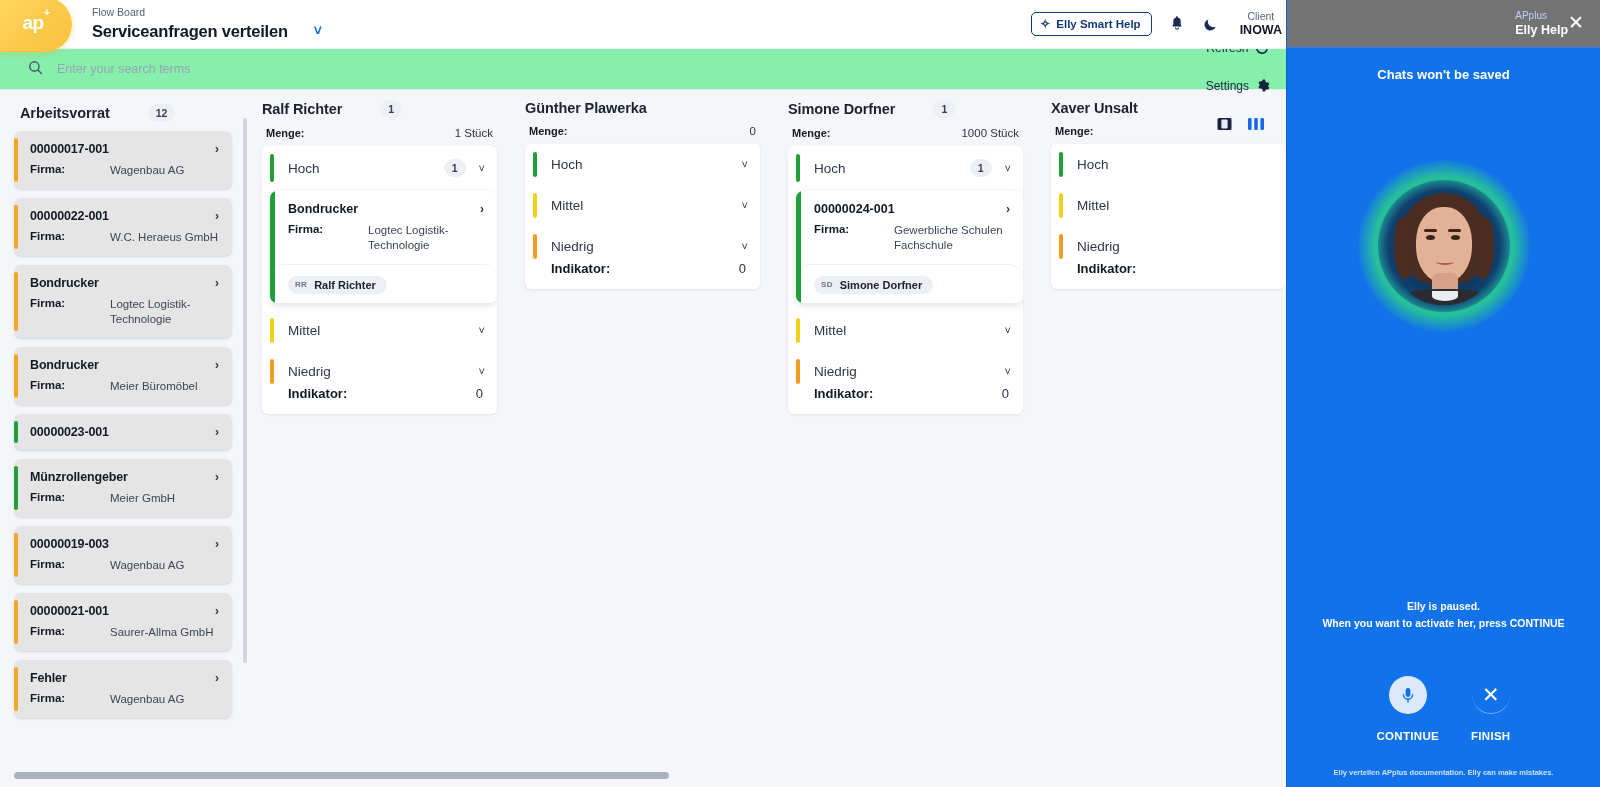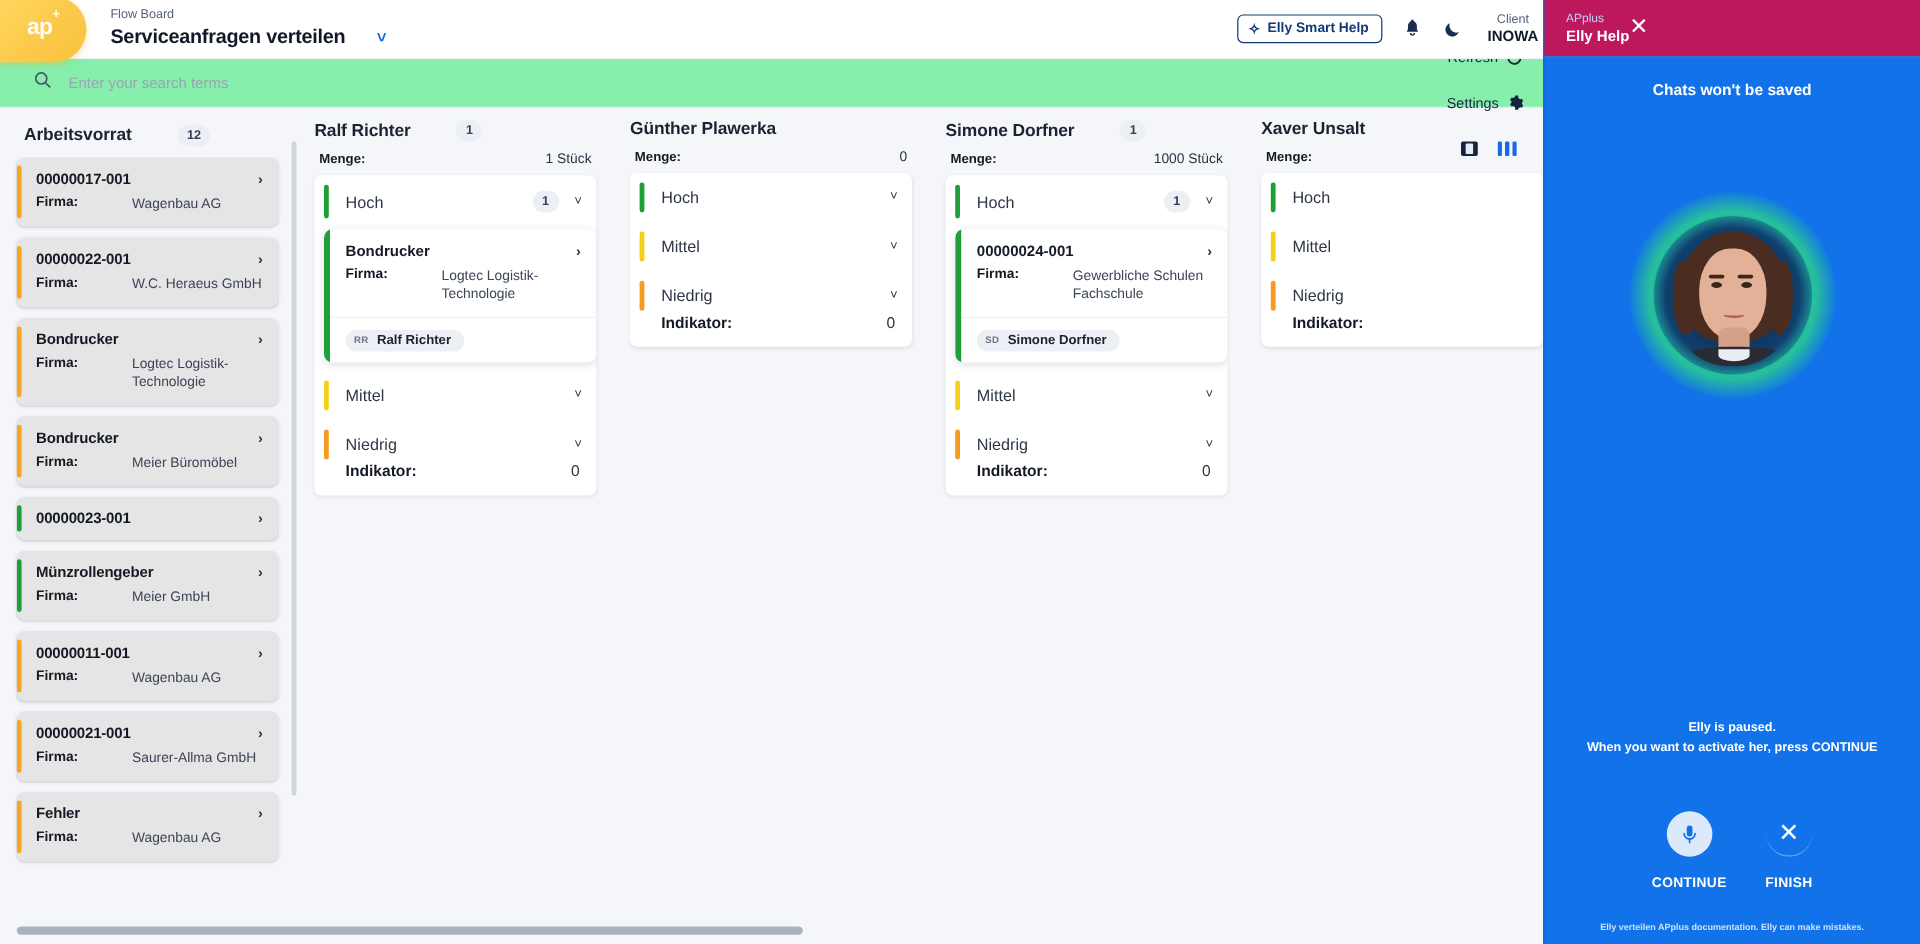--- a/index.html
+++ b/index.html
@@ -169,21 +169,21 @@
   }
   .tcard::before {
     content:''; position: absolute; left: 0; top: 0; bottom: 0; width: 5px;
     background: #1ea037;
   }
   .tcard-body { padding: 11px 13px 11px 18px; }
   .tcard-top { display: flex; align-items: center; justify-content: space-between; }
   .tcard-title { font-size: 12.5px; font-weight: 700; color: #141a24; }
   .tcard-row { display: flex; margin-top: 7px; font-size: 11.5px; }
   .tcard-foot {
-    border-top: 1px solid #eef0f4; padding: 8px 13px 9px 18px;
+    border-top: 1px solid #eef0f4; padding: 8px 13px 9px 18px; border-radius: 15px;
   }
   .person-chip {
     display: inline-flex; align-items: center; gap: 7px;
     background: #eceff4; border-radius: 12px; padding: 3px 11px 3px 7px;
   }
   .chip-initials { font-size: 8px; color: #6b7486; font-weight: 700; letter-spacing: .3px; }
   .chip-name { font-size: 11px; font-weight: 700; color: #1b2230; }
 
   
   .hscroll-track {
@@ -195,23 +195,23 @@
     background: #aab1bf; border-radius: 4px;
   }
 
   
   .elly {
     width: 314px; height: 787px; background: #1272ea;
     display: flex; flex-direction: column; position: relative;
     border-left: 1px solid #0f62cc;
   }
   .elly-head {
-    height: 47px; padding: 6px 16px 0 18px;
-    display: flex; align-items: flex-start; justify-content: flex-start;
-    background: #be185d;
+    height: 47px; padding: 6px 16px 0 2px;
+    display: flex; align-items: flex-start; justify-content: flex-end;
+    background: #737373;
   }
   .elly-brand { display: flex; flex-direction: column; line-height: 1.25; padding-top: 4px; }
   .elly-kicker { font-size: 10px; color: #b9d4fb; }
   .elly-title { font-size: 12.5px; font-weight: 700; color: #fff; }
   .elly-close { color: #fff; font-size: 19px; line-height: 1; cursor: pointer; padding-top: 7px; font-weight: 300; }
   .elly-divider { height: 1px; background: #2c80ed; }
   .elly-notice {
     text-align: center; color: #ffffff; font-size: 13px; font-weight: 700;
     padding: 19px 10px 0 10px;
   }
@@ -447,21 +447,21 @@
                 <span class="wcard-title">Münzrollengeber</span>
                 <span class="chev-right">›</span>
               </div>
               <div class="wcard-row">
                 <span class="wcard-key">Firma:</span>
                 <span class="wcard-val">Meier GmbH</span>
               </div>
             </div>
             <div class="wcard" style="--accent: #f5a623;">
               <div class="wcard-top">
-                <span class="wcard-title">00000011-001</span>
+                <span class="wcard-title">00000019-003</span>
                 <span class="chev-right">›</span>
               </div>
               <div class="wcard-row">
                 <span class="wcard-key">Firma:</span>
                 <span class="wcard-val">Wagenbau AG</span>
               </div>
             </div>
             <div class="wcard" style="--accent: #f5a623;">
               <div class="wcard-top">
                 <span class="wcard-title">00000021-001</span>

